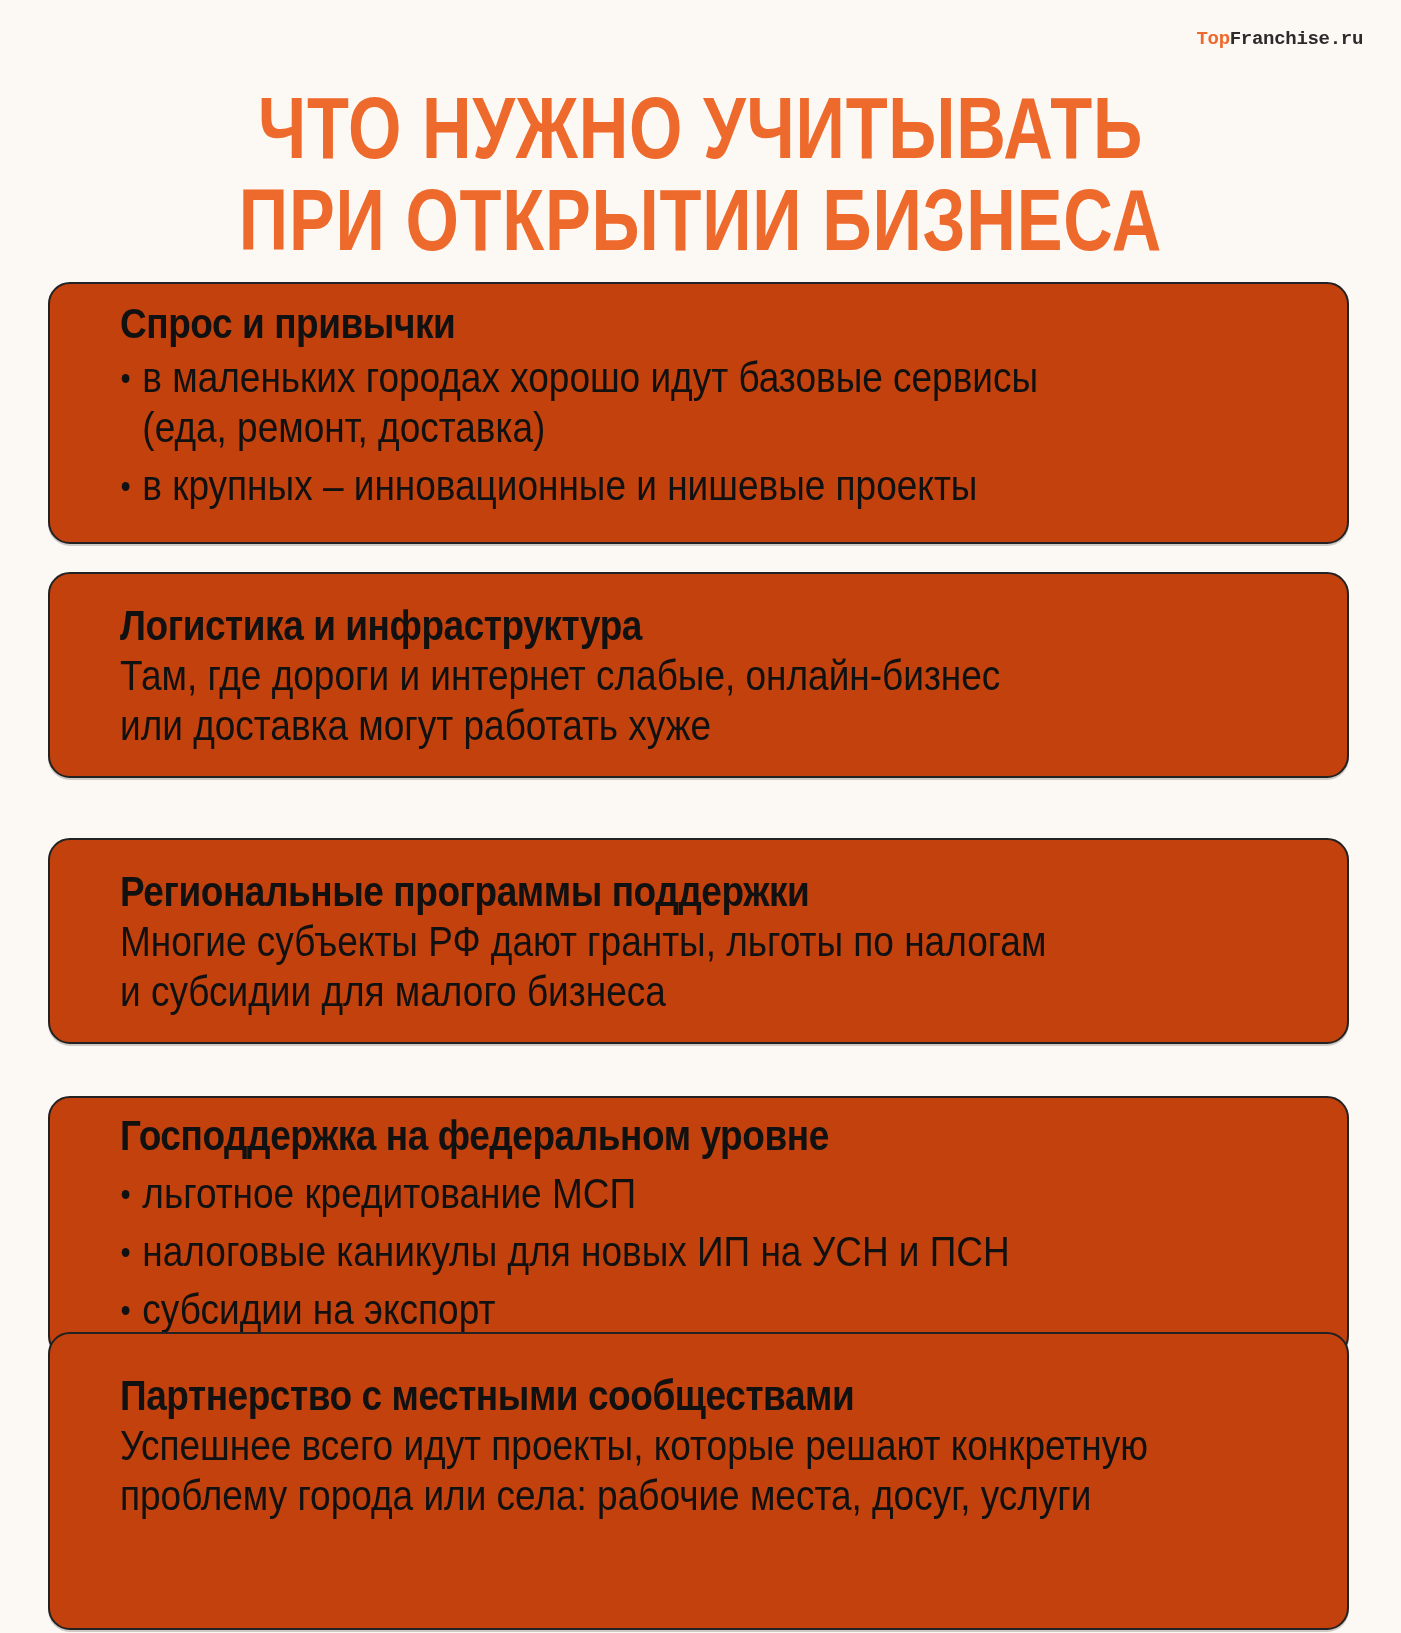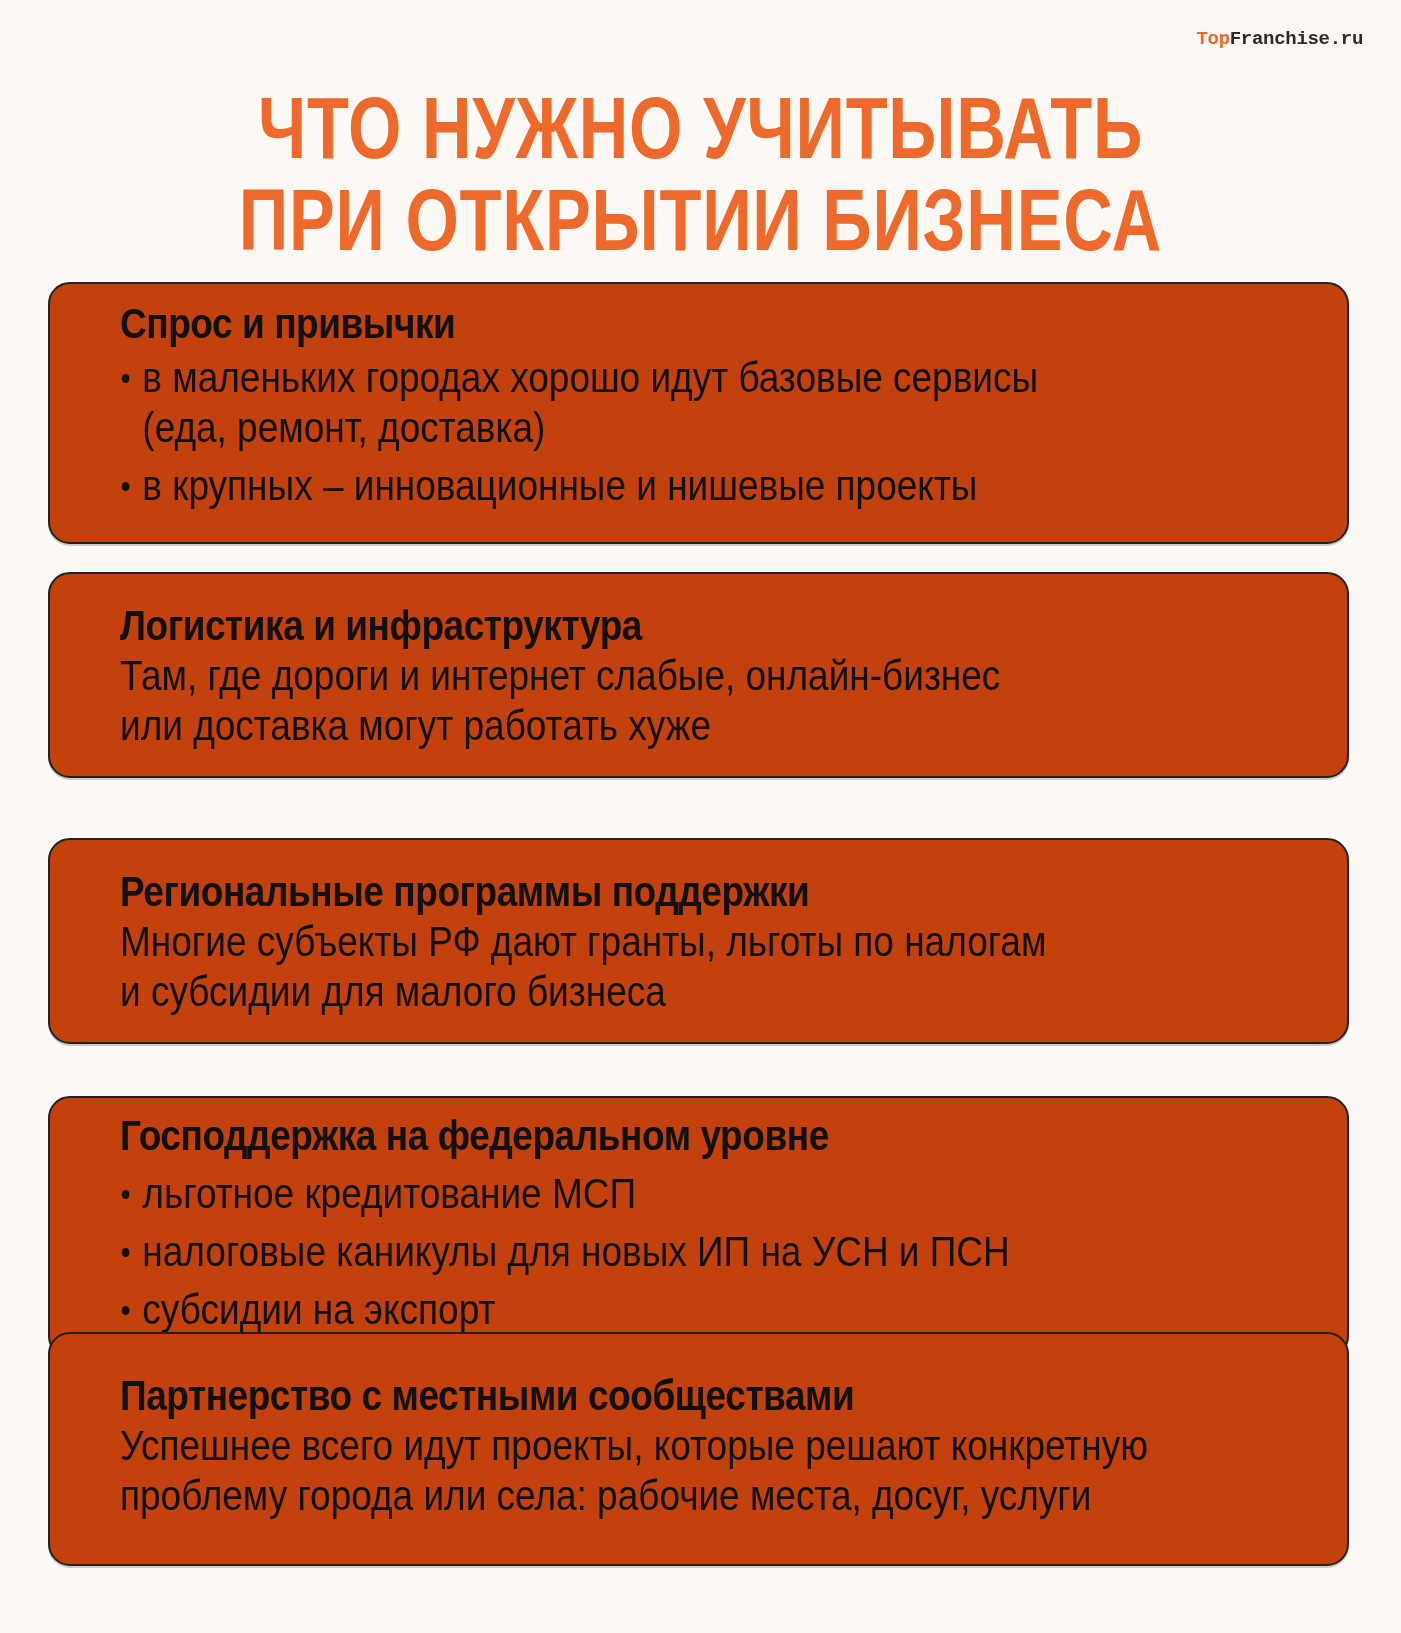--- a/index.html
+++ b/index.html
@@ -133,19 +133,19 @@
         <div>налоговые каникулы для новых ИП на УСН и ПСН</div>
       </li>
       <li>
         <span class="bullet"></span>
         <div>субсидии на экспорт</div>
       </li>
     </ul>
   </div>
 </div>
 
-<div class="card" style="top:1332px; height:234px;">
+<div class="card" style="top:1332px; height:298px;">
   <div class="inner" style="top:36px;">
     <h2>Партнерство с местными сообществами</h2>
     <p>Успешнее всего идут проекты, которые решают конкретную</p>
     <p>проблему города или села: рабочие места, досуг, услуги</p>
   </div>
 </div>
 
 </body></html>

